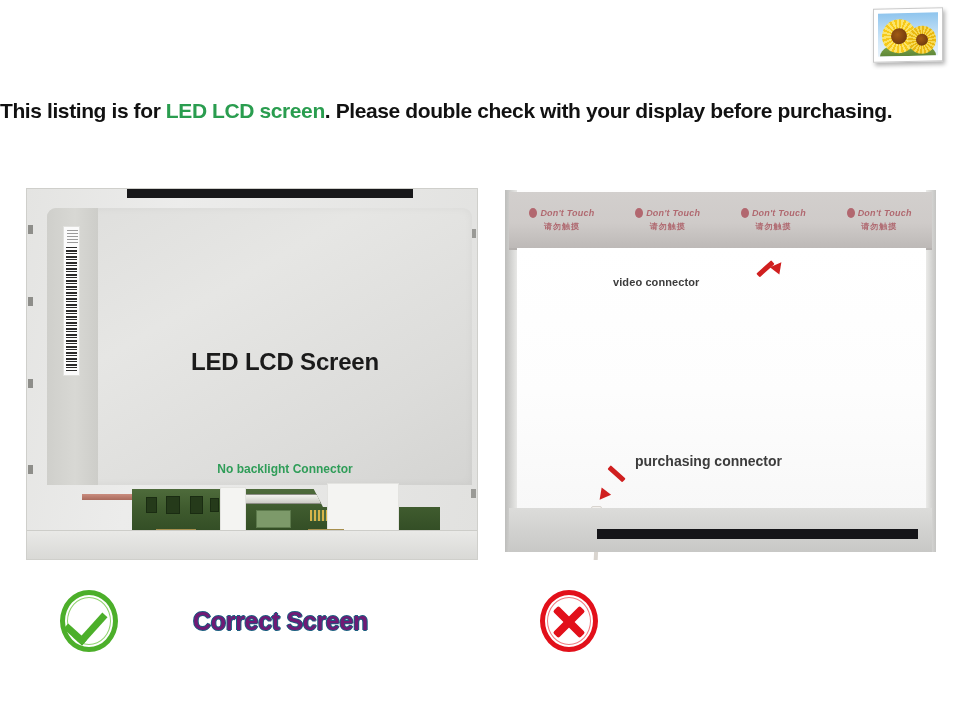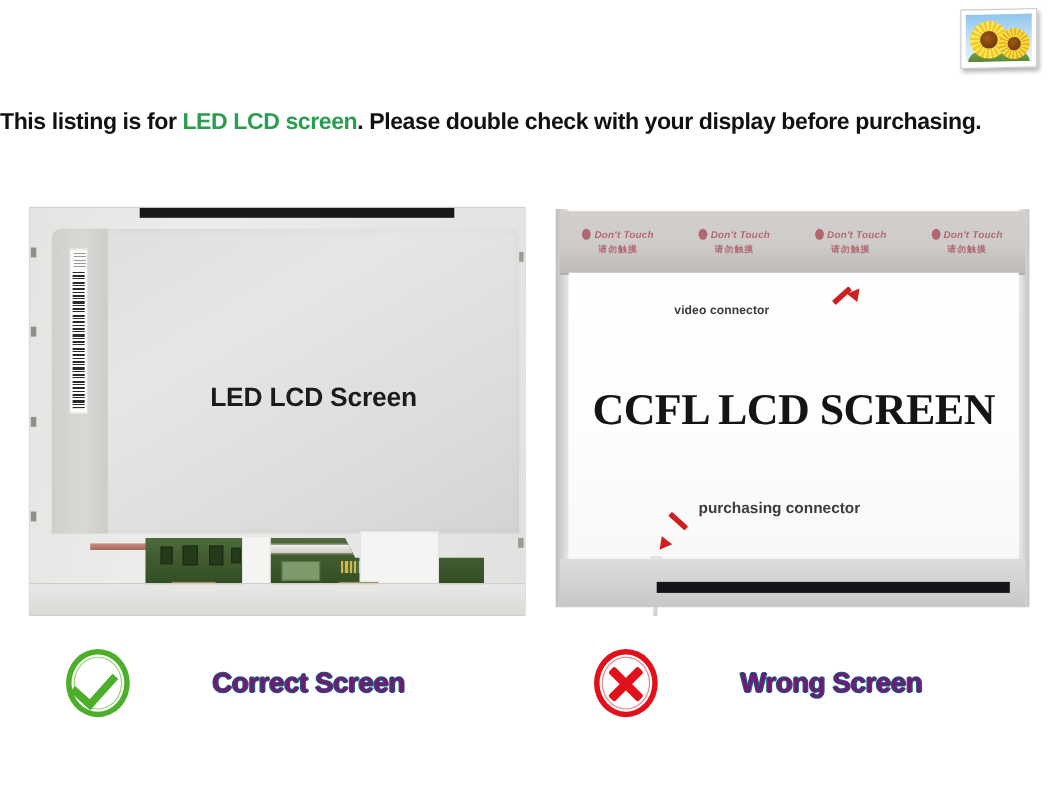--- a/index.html
+++ b/index.html
@@ -423,20 +423,21 @@
     <div class="led-rightnotch" style="top:300px;"></div>
 
     <div class="led-glass">
       <div class="led-leftstrip">
         <div class="led-barcode">
           <div class="bctext"></div>
           <div class="bars"></div>
         </div>
       </div>
       <div class="led-glass-title">LED LCD Screen</div>
+      <div class="led-glass-note">No backlight Connector</div>
     </div>
 
     <div class="led-flex"></div>
 
     <div class="led-pcb">
       <div class="conn"></div>
       <div class="chip" style="left:14px;  top:8px;  width:9px;  height:14px;"></div>
       <div class="chip" style="left:34px;  top:7px;  width:12px; height:16px;"></div>
       <div class="chip" style="left:58px;  top:7px;  width:11px; height:16px;"></div>
       <div class="chip" style="left:78px;  top:9px;  width:7px;  height:12px;"></div>
@@ -495,21 +496,20 @@
       <div class="ccfl-label-video">video connector</div>
 
       <div style="position:absolute; left:238px; top:14px; width:26px; height:26px;">
         <div class="arrow-shaft" style="left:3px; top:11px; width:20px; height:5px;
              transform: rotate(-42deg); transform-origin: 0 50%;"></div>
         <div class="arrow-head" style="left:17px; top:-1px;
              border-left:6px solid transparent; border-right:6px solid transparent;
              border-bottom:11px solid #d01f1f; transform: rotate(38deg);"></div>
       </div>
 
-      <div class="ccfl-title">CCFL LCD SCREEN</div>
 
       <div class="ccfl-label-backlight">purchasing connector</div>
 
       <div style="position:absolute; left:79px; top:226px; width:30px; height:30px;">
         <div class="arrow-shaft" style="left:8px; top:4px; width:20px; height:5px;
              transform: rotate(42deg); transform-origin: 100% 50%;"></div>
         <div class="arrow-head" style="left:1px; top:16px;
              border-left:6px solid transparent; border-right:6px solid transparent;
              border-top:11px solid #d01f1f; transform: rotate(38deg);"></div>
       </div>
@@ -530,14 +530,13 @@
   </div>
   <div class="verdict-label">Correct Screen</div>
 </div>
 
 <div class="verdict" id="verdict-wrong">
   <div class="badge bad">
     <div class="ring"></div>
     <div class="cross-a"></div>
     <div class="cross-b"></div>
   </div>
-  <div class="verdict-label">Wrong Screen</div>
 </div>
 
 </body></html>

